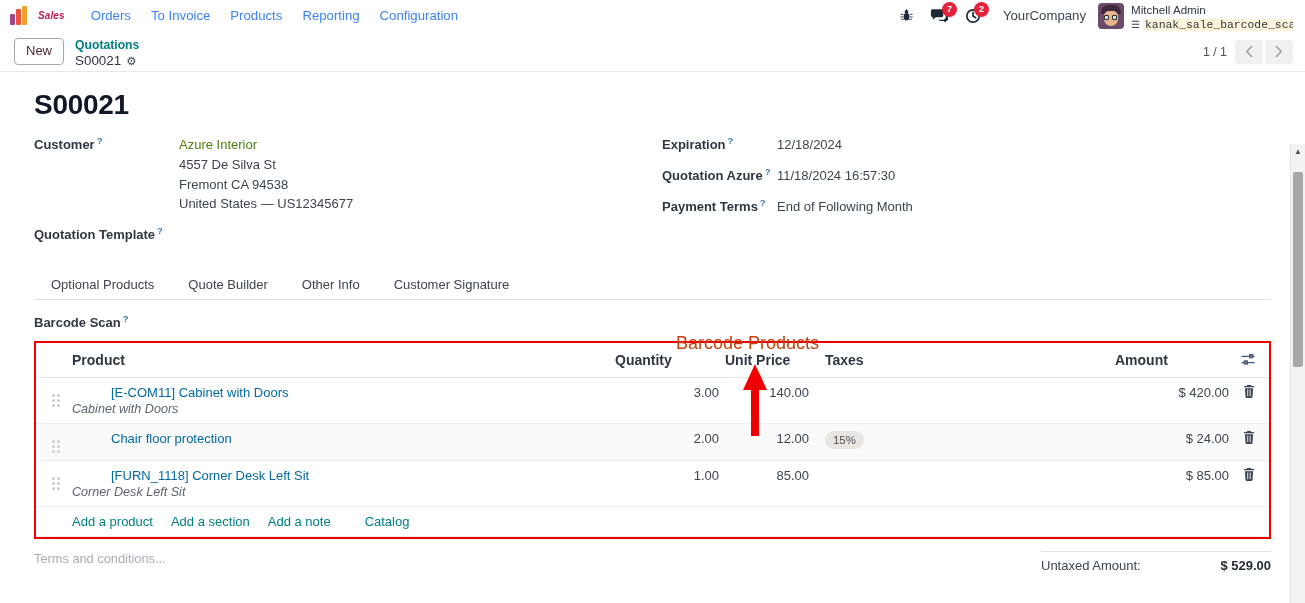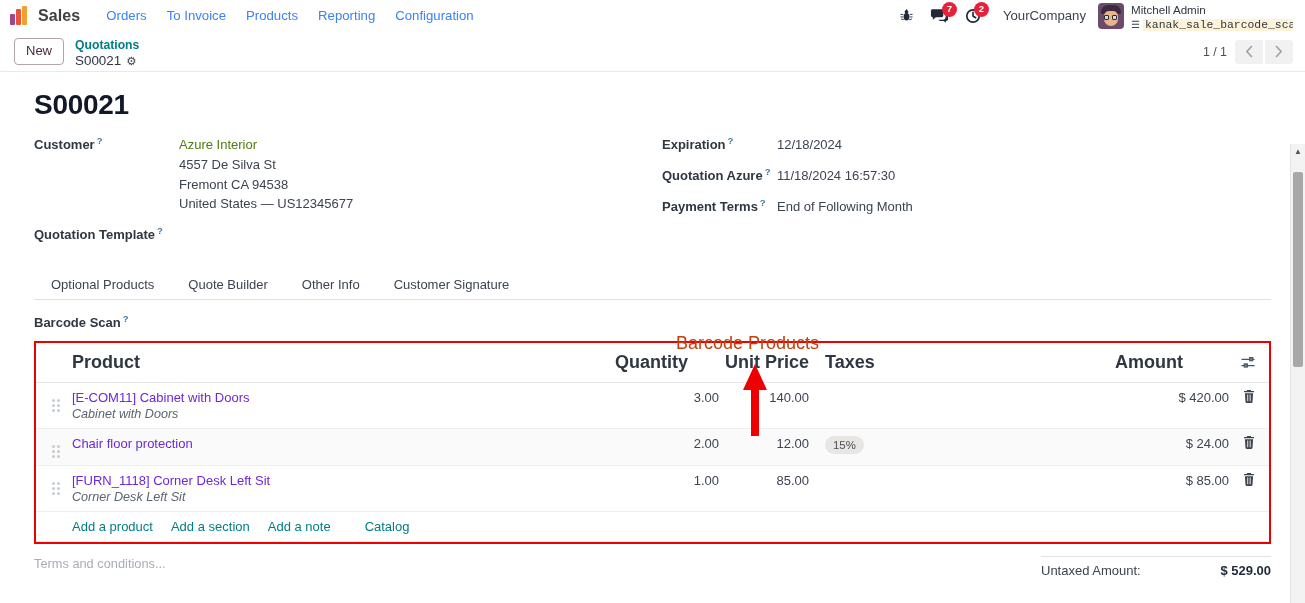--- a/index.html
+++ b/index.html
@@ -19,22 +19,22 @@
     background: #ffffff; padding: 0 8px 0 10px;
     border-bottom: 1px solid #ffffff;
     position: relative; z-index: 5;
   }
   .brand-logo { width: 19px; height: 19px; margin-right: 9px; position: relative; display:block; }
   .brand-logo i { position: absolute; bottom: 0; display: block; border-radius: 1px; }
   .bl1 { left: 0; width: 5px; height: 11px; background: #a24689; }
   .bl2 { left: 6px; width: 5px; height: 16px; background: #e8543f; }
   .bl3 { left: 12px; width: 5px; height: 19px; background: #f0a12c; }
   .nav-app {
-    font-size: 16px; font-weight: 700; color: #404040;
-    margin-right: 16px; letter-spacing: .1px;
+    font-size: 10px; font-weight: 700; color: #be185d;
+    margin-right: 16px; letter-spacing: .1px; font-style: italic;
   }
   .nav-item {
     font-size: 13.2px; color: #3b82f6; padding: 4px 10px; cursor: pointer;
     white-space: nowrap;
   }
   .nav-spacer { flex: 1; }
   .sys-icon { margin: 0 8px; cursor: pointer; position: relative; display: flex; align-items: center; }
   .badge-dot {
     position: absolute; top: -6px; right: -8px;
     background: #e4233b; color: #fff; font-size: 9.5px; font-weight: 700;
@@ -124,21 +124,21 @@
   }
 
   .tab-body { padding-top: 13px; }
   .barcode-field { display: flex; align-items: center; margin-bottom: 10px; }
   .barcode-label { font-size: 13px; font-weight: 700; color: #2f3742; }
 
   
   .lines-box { border: 2px solid #ef0000; }
   table.lines { width: 100%; border-collapse: collapse; table-layout: fixed; }
   table.lines th {
-    font-size: 18px; font-weight: 700; color: #2f3742;
+    font-size: 14px; font-weight: 700; color: #2f3742;
     padding: 8px 6px 8px 0; border-bottom: 1px solid #e3e5e8;
     text-align: left; background: #fff; white-space: nowrap;
   }
   table.lines td {
     font-size: 13px; color: #3c4450; padding: 7px 6px 7px 0;
     border-bottom: 1px solid #eceef0; vertical-align: top;
   }
   .c-handle { width: 36px; padding-left: 16px !important; }
   .c-prod   { width: auto; }
   .c-qty    { width: 110px; text-align: right; }
@@ -148,21 +148,21 @@
   .c-trash  { width: 34px; text-align: center; padding-right: 6px !important; }
   th.c-qty, th.c-price { text-align: right; }
   th.c-tax { text-align: left; padding-left: 10px !important; }
   th.c-amt { text-align: right; }
 
   .drag-handle {
     display: inline-grid; grid-template-columns: repeat(2, 3px);
     grid-gap: 2px; cursor: grab; margin-top: 3px;
   }
   .drag-handle i { width: 3px; height: 3px; background: #c6ccd3; display: block; border-radius: 50%; }
-  .prod-name { display: block; color: #6d28d9; }
+  .prod-name { display: block; color: #0369a1; margin-left: 39px; }
   .prod-desc { display: block; font-style: italic; font-size: 12.6px; color: #5b6470; margin-top: 2px; }
   .tax-pill {
     display: inline-block; background: #e9e5e3; color: #4b5158;
     font-size: 11.4px; border-radius: 9px; padding: 2px 8px; line-height: 1.25;
   }
   .amt { font-variant-numeric: tabular-nums; white-space: nowrap; }
   .trash { color: #3c4450; font-size: 13px; cursor: pointer; }
   tr.alt td { background: #fafafa; }
 
   .opt-cols-ico { display: inline-block; vertical-align: -2px; margin-left: 6px; cursor: pointer; }

